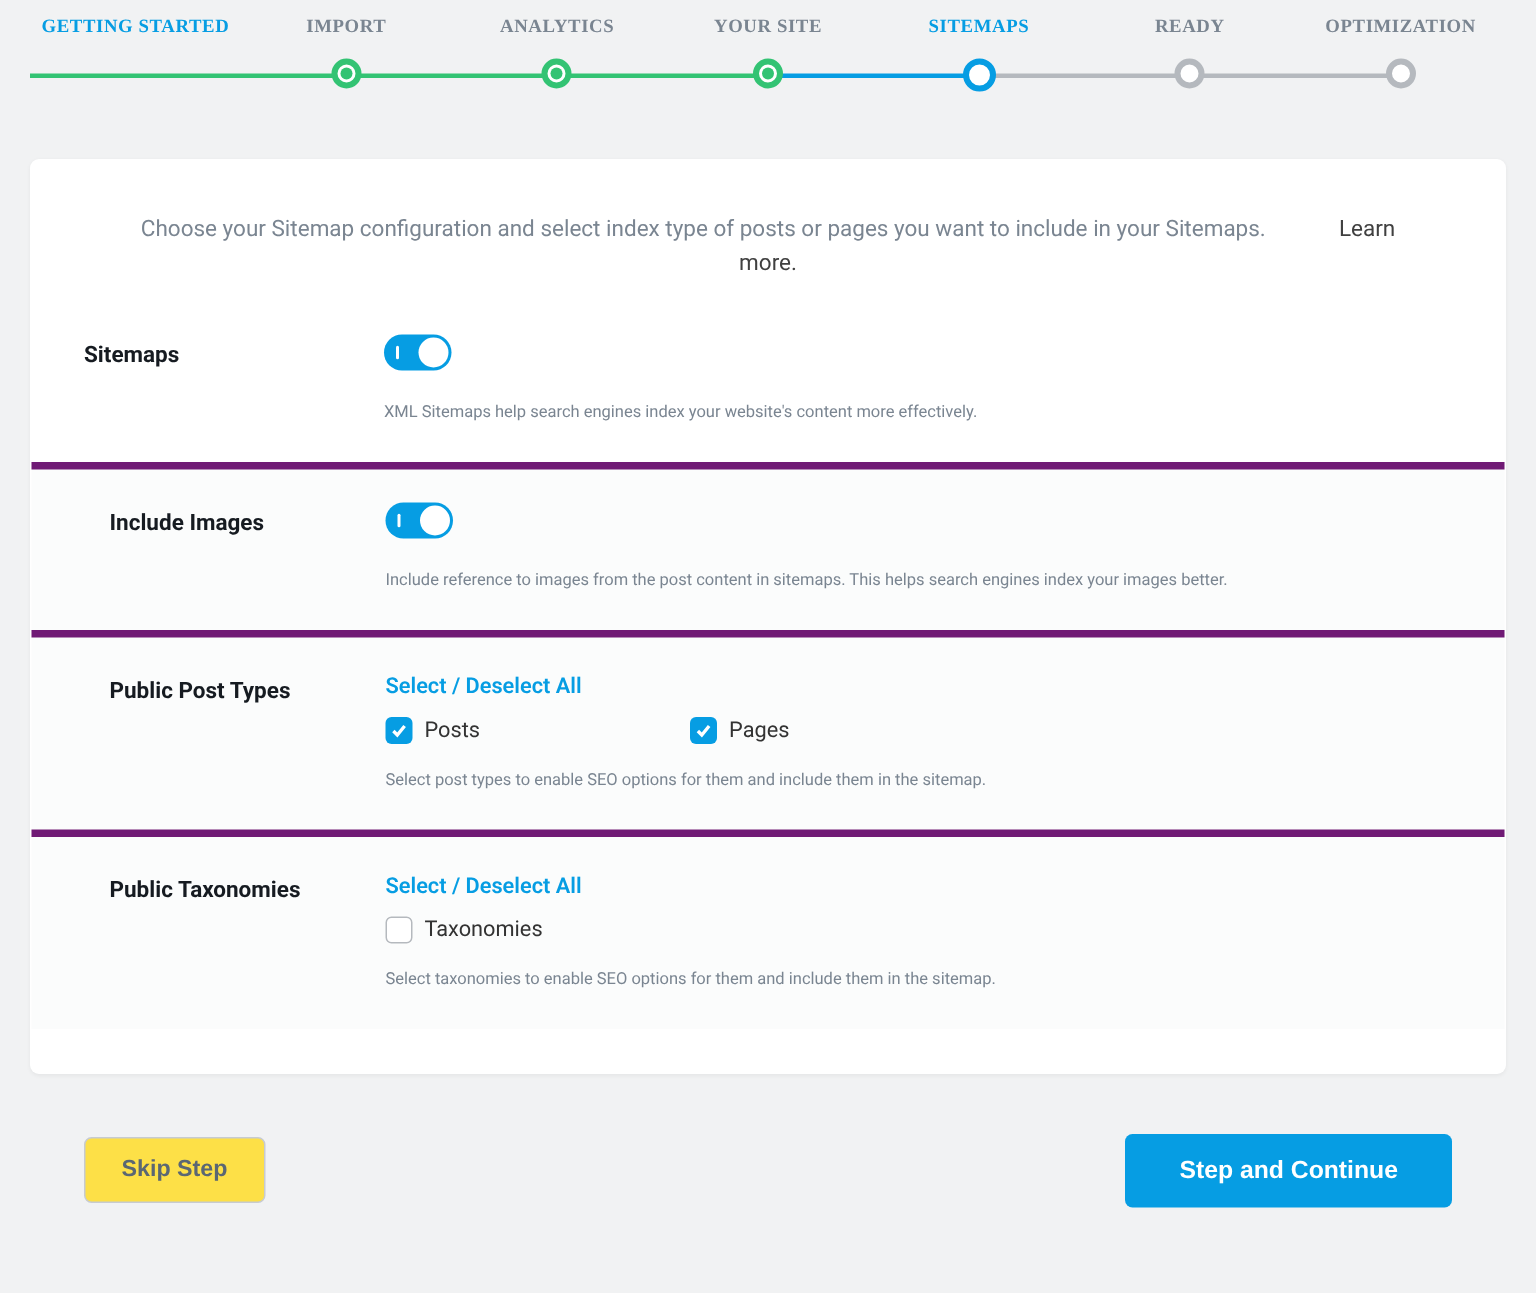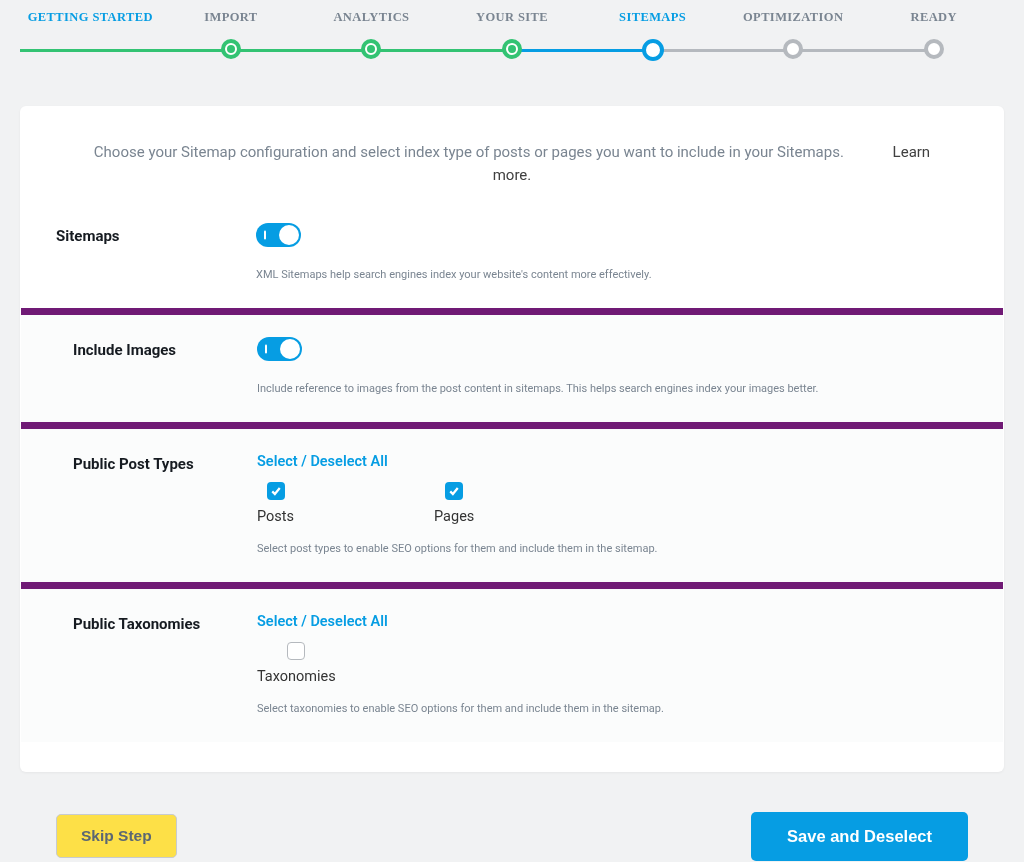--- a/index.html
+++ b/index.html
@@ -130,21 +130,21 @@
     .card-subtitle a {
       color: #404040;
       text-decoration: none;
       margin-left: 45px;
     }
     .section-row {
       display: flex;
       padding: 22px 36px 25px 36px;
     }
     .section-row.sub {
-      border-top: 7px solid #701a75;
+      border-top: 5px solid #701a75;
       background: #fbfcfc;
       margin: 0 1px;
     }
     .section-row.first {
       padding-top: 10px;
     }
     .section-label {
       width: 200px;
       flex-shrink: 0;
       font-size: 15px;
@@ -201,21 +201,20 @@
     .checkbox-row {
       display: flex;
       gap: 140px;
       margin-bottom: 5px;
     }
     .checkbox-item {
       display: flex;
       align-items: center;
       gap: 8px;
       cursor: pointer;
-      flex-direction: column;
     }
     .checkbox {
       width: 18px;
       height: 18px;
       border-radius: 4px;
       display: flex;
       align-items: center;
       justify-content: center;
       flex-shrink: 0;
     }
@@ -294,27 +293,27 @@
     <div class="step-circle completed"></div>
   </div>
 
   <div class="step current">
     <span class="step-label">SITEMAPS</span>
     <div class="step-line-container currentline"></div>
     <div class="step-circle current"></div>
   </div>
 
   <div class="step">
-    <span class="step-label">OPTIMIZATION</span>
+    <span class="step-label">READY</span>
     <div class="step-line-container"></div>
     <div class="step-circle pending"></div>
   </div>
 
   <div class="step">
-    <span class="step-label">READY</span>
+    <span class="step-label">OPTIMIZATION</span>
     <div class="step-line-container"></div>
     <div class="step-circle pending"></div>
   </div>
 </div>
 
 <div class="card">
   <div class="card-header">
     <p class="card-subtitle">
       <span>Choose your Sitemap configuration and select index type of posts or pages you want to include in your Sitemaps. </span><a href="#">Learn more.</a>
     </p>
@@ -378,14 +377,14 @@
           <span class="checkbox-label">Taxonomies</span>
         </label>
       </div>
       <p class="help-text">Select taxonomies to enable SEO options for them and include them in the sitemap.</p>
     </div>
   </div>
 </div>
 
 <div class="footer">
   <button class="btn-skip">Skip Step</button>
-  <button class="btn-primary">Save and Deselect</button>
+  <button class="btn-primary">Step and Continue</button>
 </div>
 
 </body></html>

